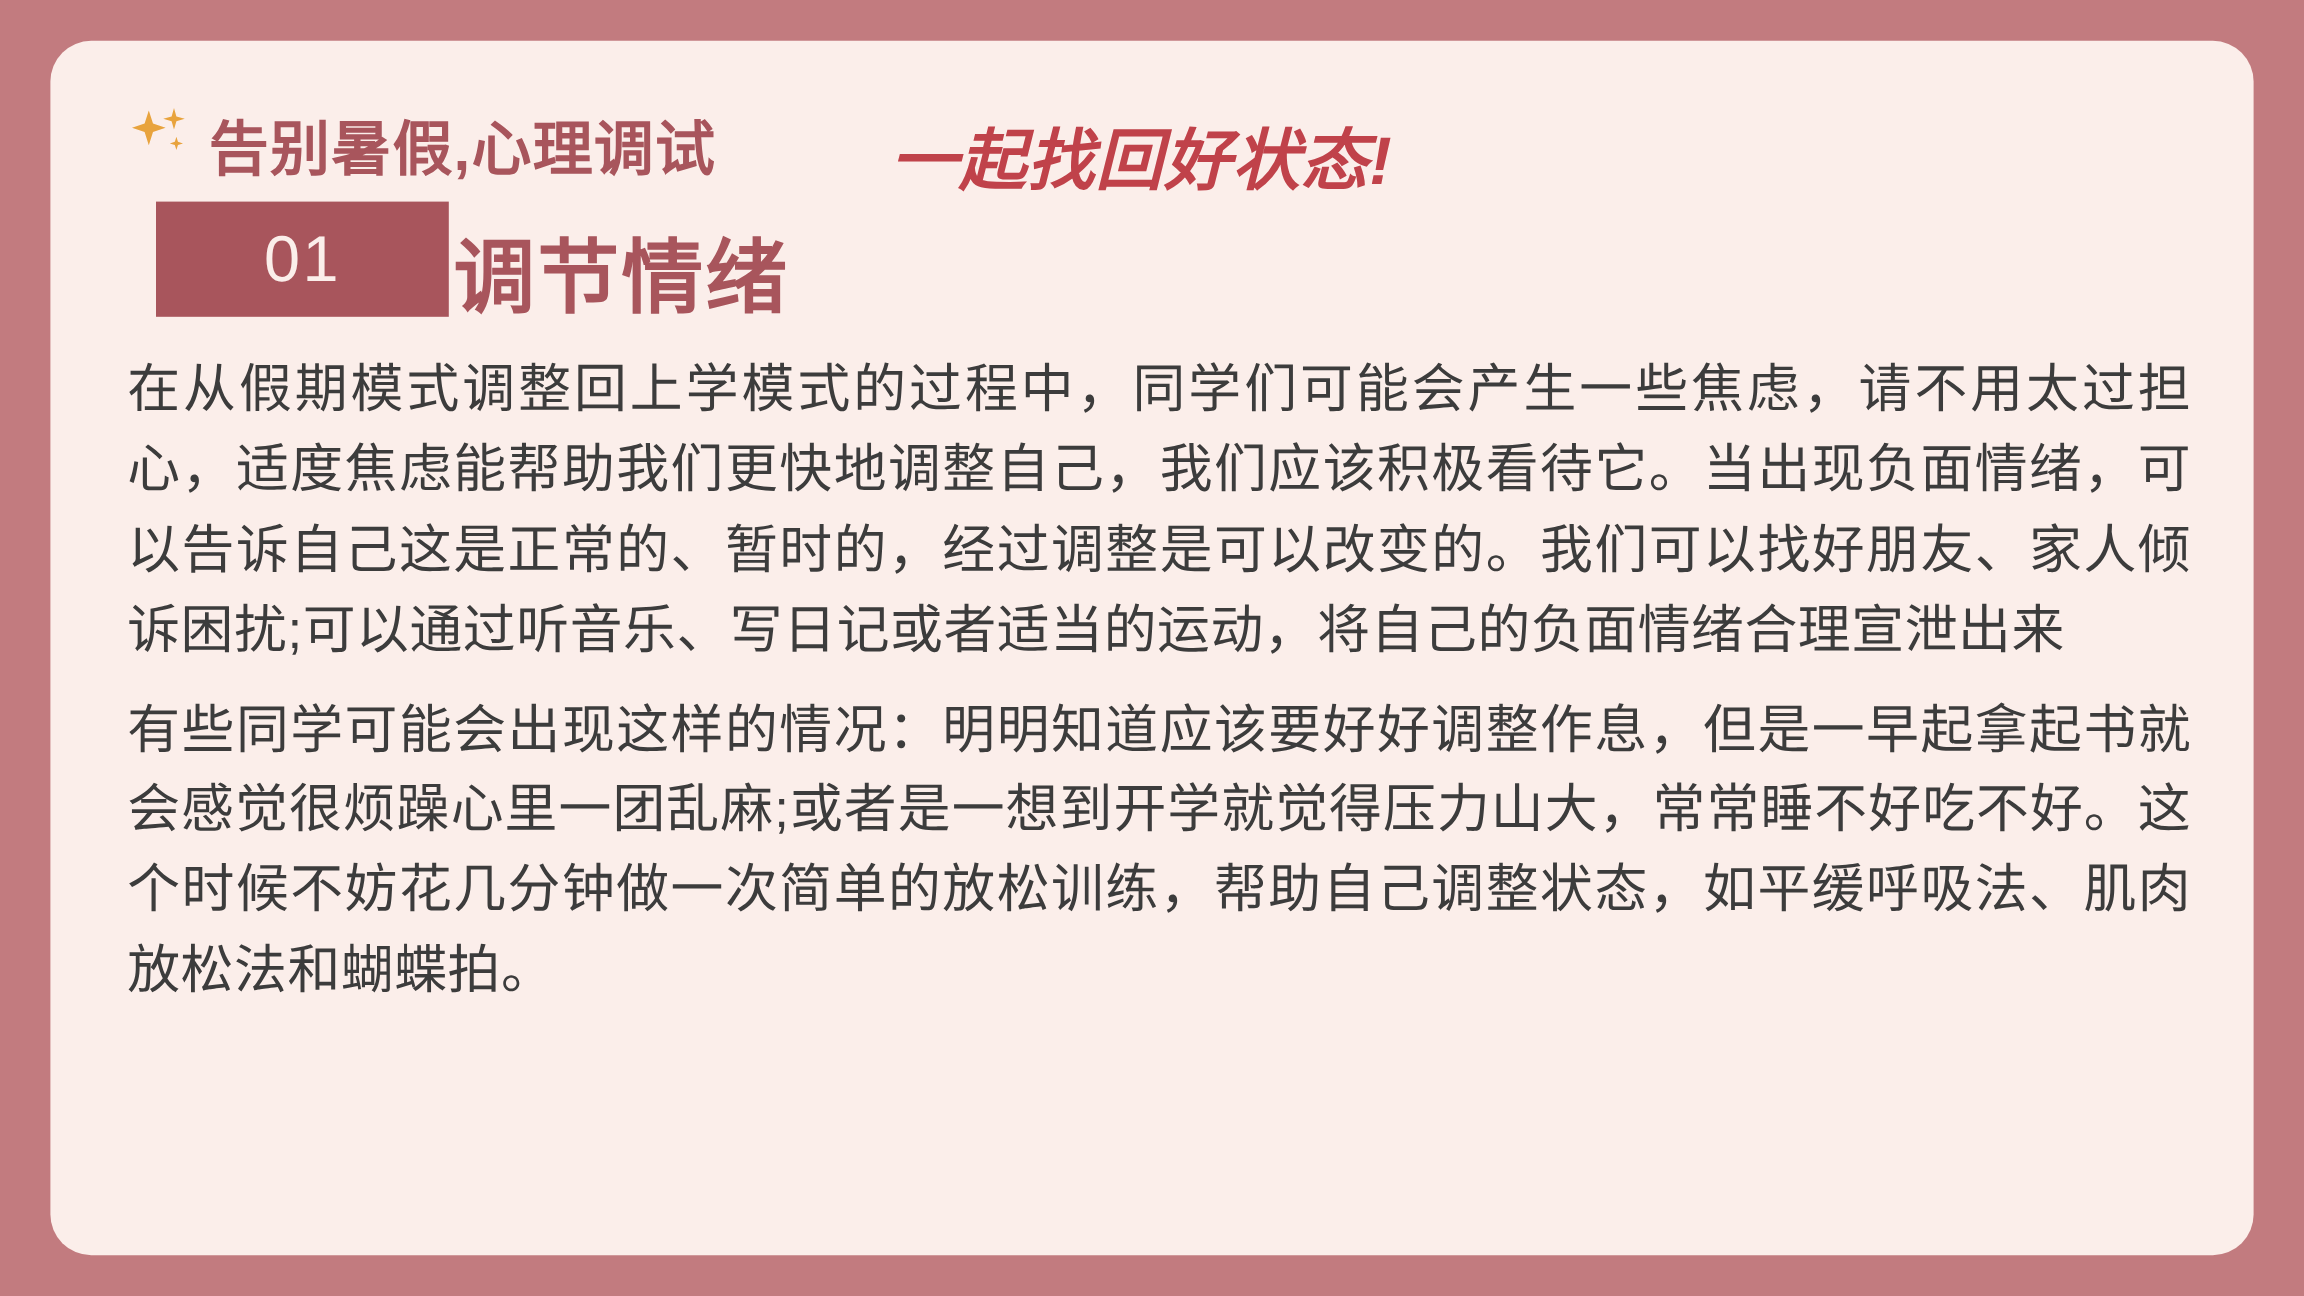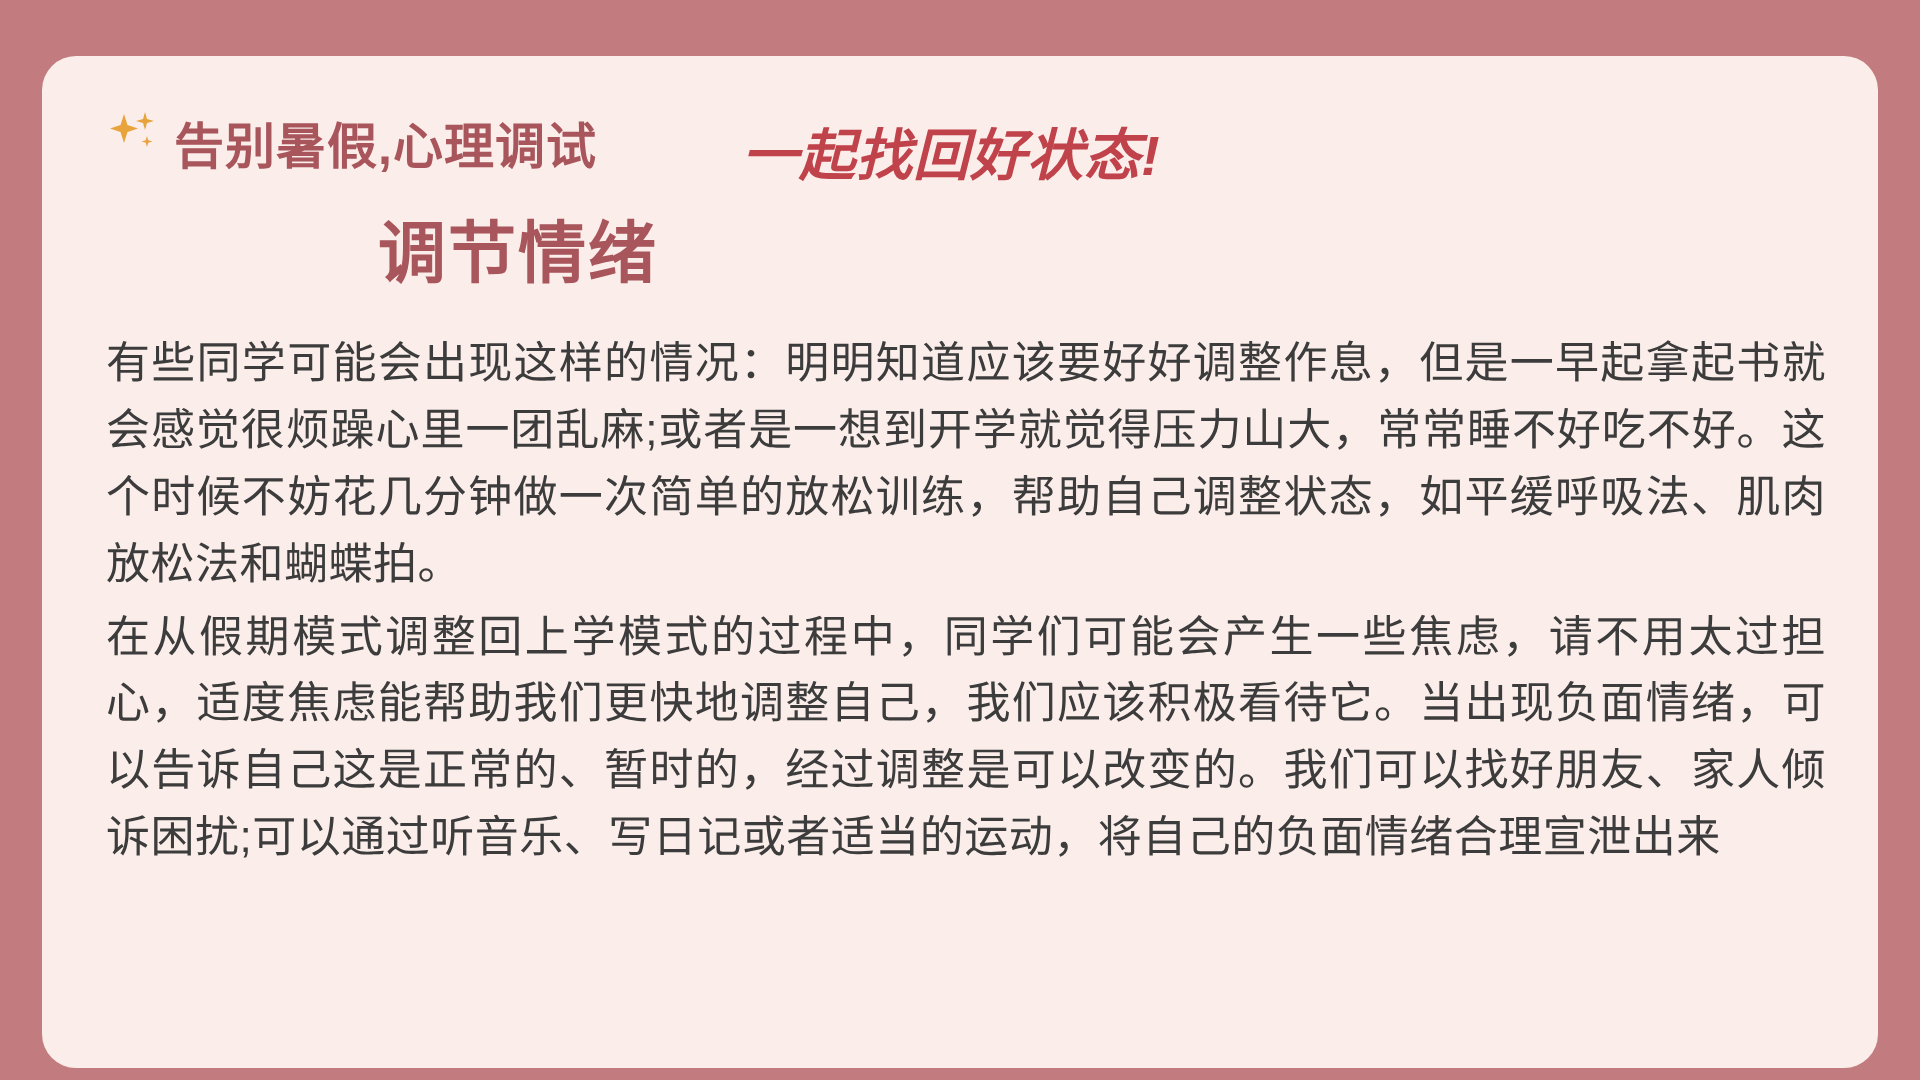--- a/index.html
+++ b/index.html
@@ -16,21 +16,20 @@
   .poster {
     position: absolute;
     left: 42px;
     top: 34px;
     width: 1836px;
     height: 1012px;
     background: #fbeeea;
     border-radius: 34px;
     box-sizing: border-box;
     overflow: hidden;
-    margin-top: 22px;
   }
   .sparkle-icon {
     position: absolute;
     left: 62px;
     top: 50px;
     width: 56px;
     height: 56px;
     color: #e8a33d;
   }
   .title-main {
@@ -108,21 +107,24 @@
     <svg width="56" height="56" viewBox="0 0 56 56" aria-hidden="true">
       <path d="M20 8 L23.5 19 L34 22.5 L23.5 26 L20 37 L16.5 26 L6 22.5 L16.5 19 Z" fill="#e8a33d"></path>
       <path d="M41 6 L43 13 L50 15 L43 17 L41 24 L39 17 L32 15 L39 13 Z" fill="#e8a33d"></path>
       <path d="M43 30 L44.3 34.2 L48.5 35.5 L44.3 36.8 L43 41 L41.7 36.8 L37.5 35.5 L41.7 34.2 Z" fill="#e8a33d"></path>
     </svg>
   </span>
 
   <div class="title-main">告别暑假,心理调试</div>
   <div class="title-sub">一起找回好状态!</div>
 
+  <div class="number-badge">
+    <span>01</span>
+  </div>
 
   <div class="section-title">调节情绪</div>
 
   <div class="body-block">
+    <p class="body-para">在从假期模式调整回上学模式的过程中，同学们可能会产生一些焦虑，请不用太过担心，适度焦虑能帮助我们更快地调整自己，我们应该积极看待它。当出现负面情绪，可以告诉自己这是正常的、暂时的，经过调整是可以改变的。我们可以找好朋友、家人倾诉困扰;可以通过听音乐、写日记或者适当的运动，将自己的负面情绪合理宣泄出来</p>
     <p class="body-para second">有些同学可能会出现这样的情况：明明知道应该要好好调整作息，但是一早起拿起书就会感觉很烦躁心里一团乱麻;或者是一想到开学就觉得压力山大，常常睡不好吃不好。这个时候不妨花几分钟做一次简单的放松训练，帮助自己调整状态，如平缓呼吸法、肌肉放松法和蝴蝶拍。</p>
-    <p class="body-para">在从假期模式调整回上学模式的过程中，同学们可能会产生一些焦虑，请不用太过担心，适度焦虑能帮助我们更快地调整自己，我们应该积极看待它。当出现负面情绪，可以告诉自己这是正常的、暂时的，经过调整是可以改变的。我们可以找好朋友、家人倾诉困扰;可以通过听音乐、写日记或者适当的运动，将自己的负面情绪合理宣泄出来</p>
   </div>
 
 </div>
 
 </body></html>

